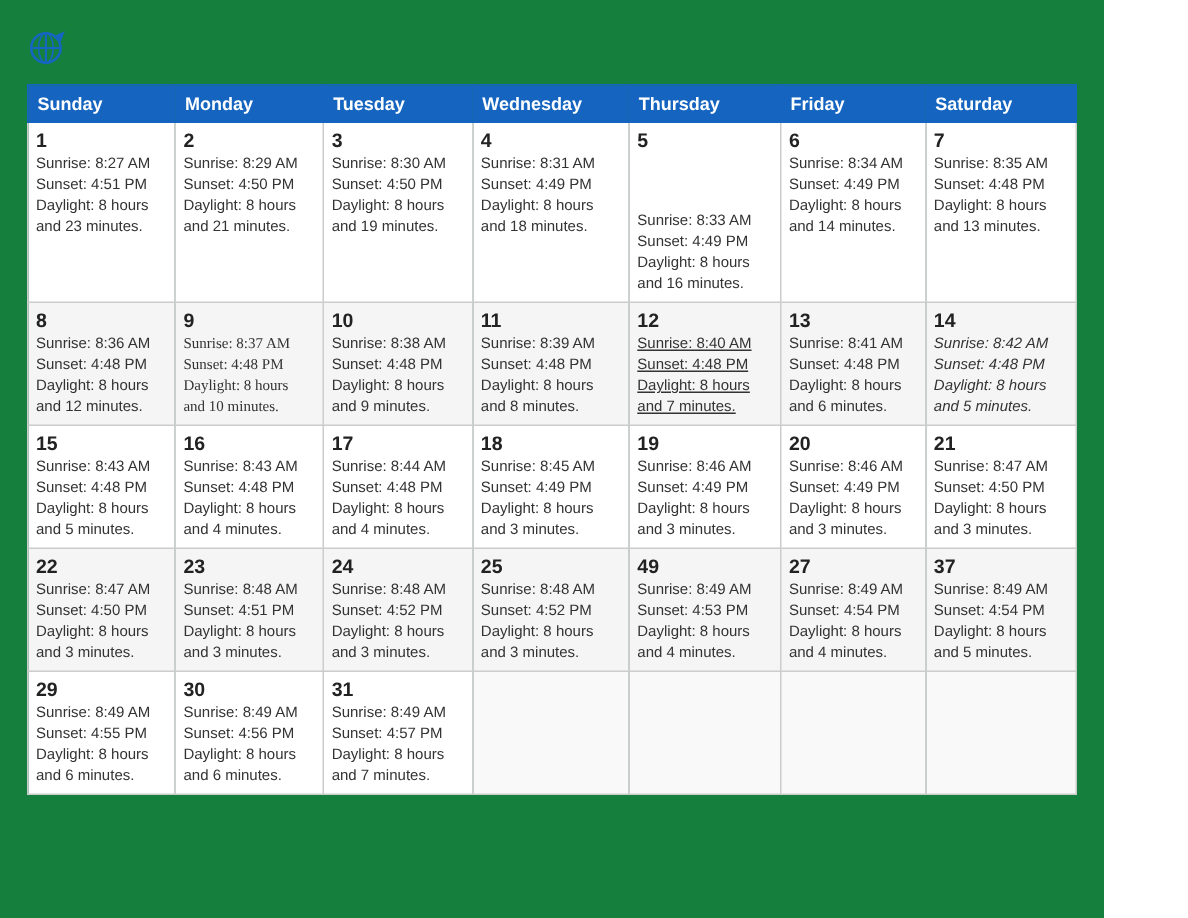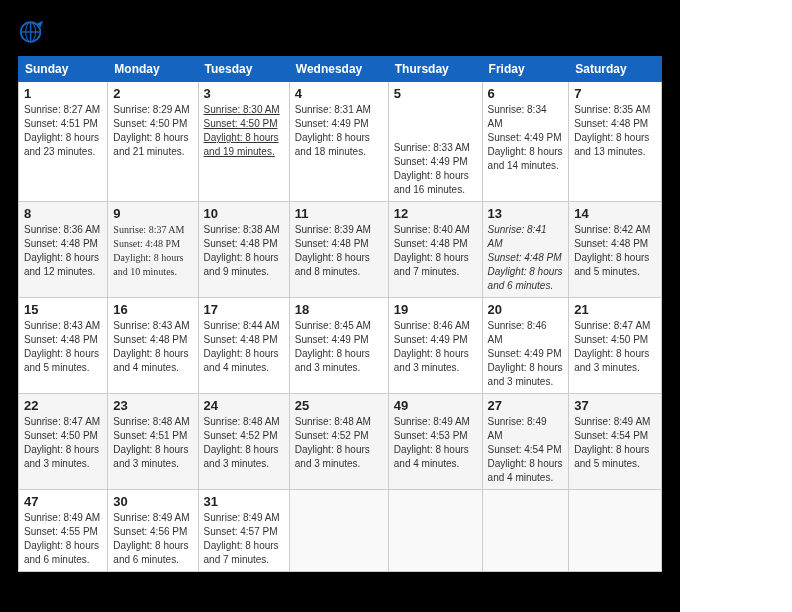--- a/index.html
+++ b/index.html
@@ -4,24 +4,24 @@
   <style>
     * { box-sizing: border-box; margin: 0; padding: 0; }
     body {
       font-family: Arial, sans-serif;
       background: #fff;
       width: 792px;
       height: 612px;
       overflow: hidden;
     }
     .page {
-      width: 680px;
+      width: 736px;
       min-height: 612px;
       padding: 18px 18px 10px 18px;
-      background: #000000;
+      background: #15803d;
     }
     .header {
       display: flex;
       justify-content: space-between;
       align-items: flex-start;
       margin-bottom: 10px;
     }
     .logo {
       display: flex;
       align-items: center;
@@ -148,21 +148,21 @@
           </td>
           <td>
             <span class="day-num">2</span>
             <div class="day-info" style="white-space: pre-line;">Sunrise: 8:29 AM
 Sunset: 4:50 PM
 Daylight: 8 hours
 and 21 minutes.</div>
           </td>
           <td>
             <span class="day-num">3</span>
-            <div class="day-info" style="white-space: pre-line; text-decoration: underline;">Sunrise: 8:30 AM
+            <div class="day-info" style="white-space: pre-line;">Sunrise: 8:30 AM
 Sunset: 4:50 PM
 Daylight: 8 hours
 and 19 minutes.</div>
           </td>
           <td>
             <span class="day-num">4</span>
             <div class="day-info" style="white-space: pre-line;">Sunrise: 8:31 AM
 Sunset: 4:49 PM
 Daylight: 8 hours
 and 18 minutes.</div>
@@ -213,35 +213,35 @@
           </td>
           <td>
             <span class="day-num">11</span>
             <div class="day-info" style="white-space: pre-line;">Sunrise: 8:39 AM
 Sunset: 4:48 PM
 Daylight: 8 hours
 and 8 minutes.</div>
           </td>
           <td>
             <span class="day-num">12</span>
-            <div class="day-info" style="white-space: pre-line;">Sunrise: 8:40 AM
+            <div class="day-info" style="white-space: pre-line; text-decoration: underline;">Sunrise: 8:40 AM
 Sunset: 4:48 PM
 Daylight: 8 hours
 and 7 minutes.</div>
           </td>
           <td>
             <span class="day-num">13</span>
-            <div class="day-info" style="white-space: pre-line; font-style: italic;">Sunrise: 8:41 AM
+            <div class="day-info" style="white-space: pre-line;">Sunrise: 8:41 AM
 Sunset: 4:48 PM
 Daylight: 8 hours
 and 6 minutes.</div>
           </td>
           <td>
             <span class="day-num">14</span>
-            <div class="day-info" style="white-space: pre-line;">Sunrise: 8:42 AM
+            <div class="day-info" style="white-space: pre-line; font-style: italic;">Sunrise: 8:42 AM
 Sunset: 4:48 PM
 Daylight: 8 hours
 and 5 minutes.</div>
           </td>
         </tr>
         <tr>
           <td>
             <span class="day-num">15</span>
             <div class="day-info" style="white-space: pre-line;">Sunrise: 8:43 AM
 Sunset: 4:48 PM
@@ -337,21 +337,21 @@
           <td>
             <span class="day-num">37</span>
             <div class="day-info" style="white-space: pre-line;">Sunrise: 8:49 AM
 Sunset: 4:54 PM
 Daylight: 8 hours
 and 5 minutes.</div>
           </td>
         </tr>
         <tr>
           <td>
-            <span class="day-num">47</span>
+            <span class="day-num">29</span>
             <div class="day-info" style="white-space: pre-line;">Sunrise: 8:49 AM
 Sunset: 4:55 PM
 Daylight: 8 hours
 and 6 minutes.</div>
           </td>
           <td>
             <span class="day-num">30</span>
             <div class="day-info" style="white-space: pre-line;">Sunrise: 8:49 AM
 Sunset: 4:56 PM
 Daylight: 8 hours

